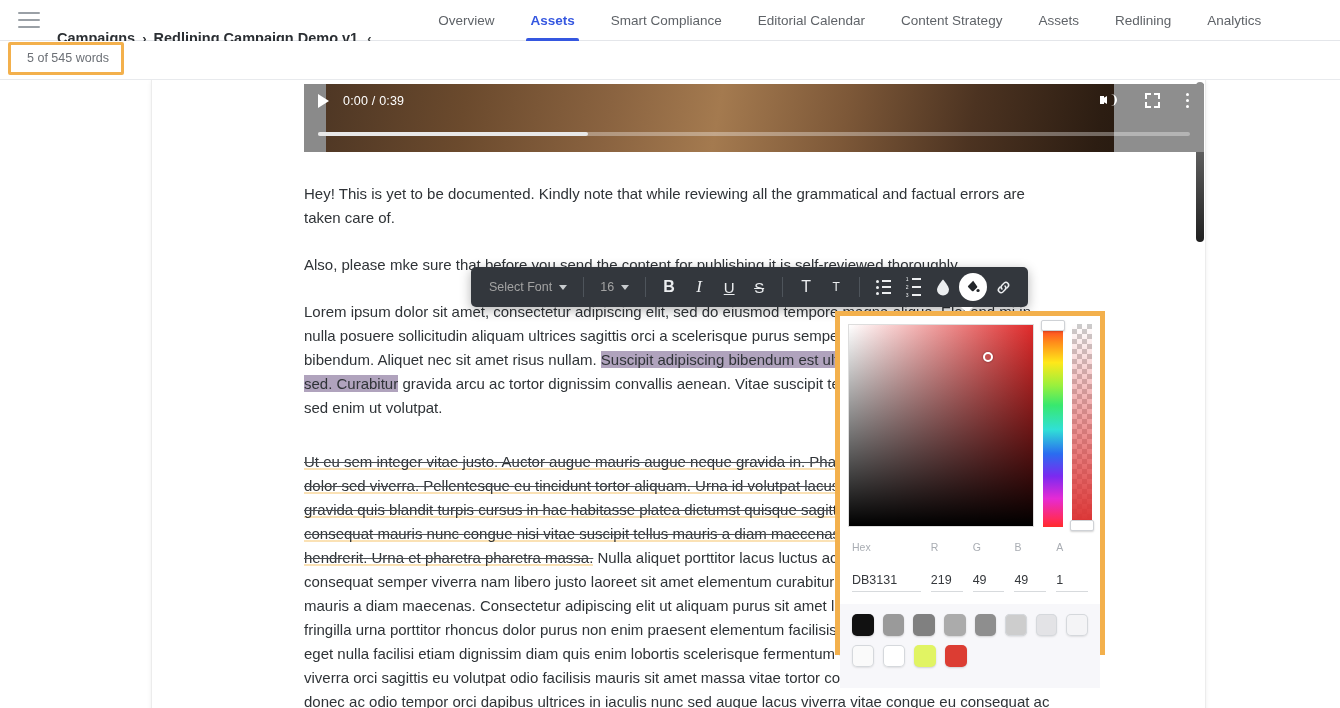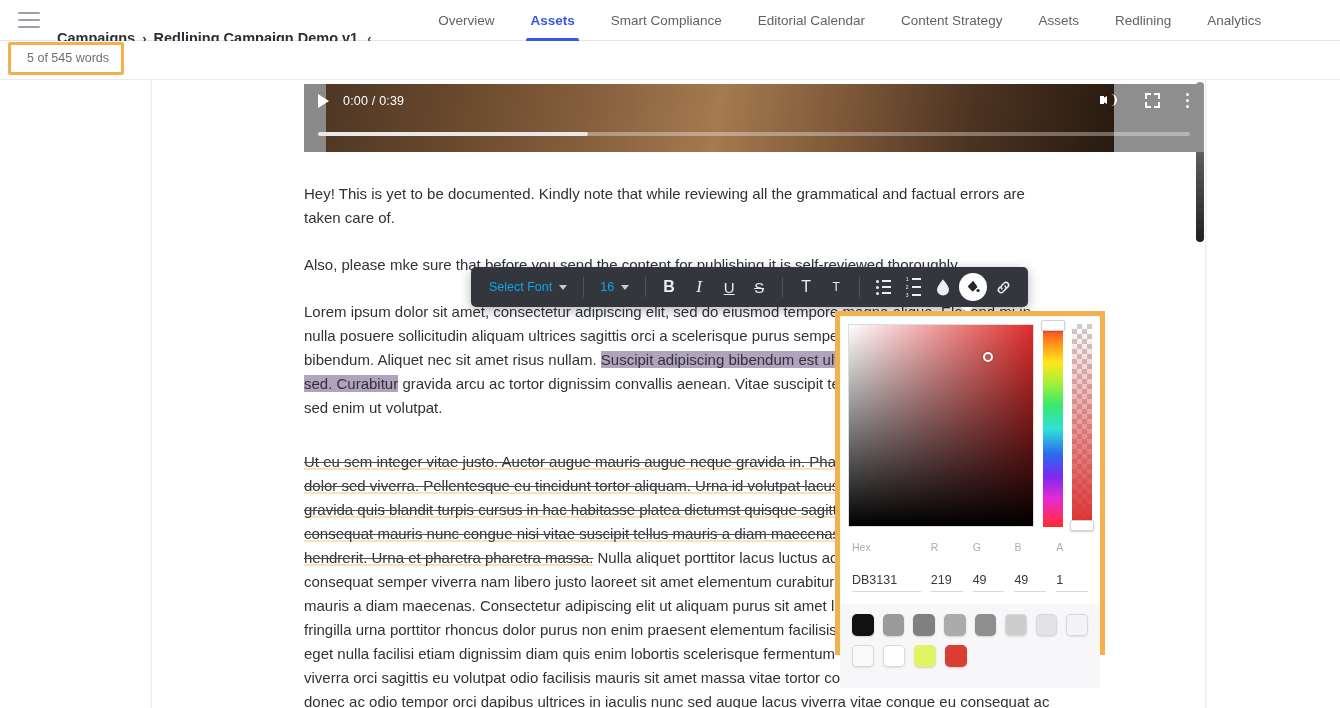--- a/index.html
+++ b/index.html
@@ -157,21 +157,21 @@
 
   
   .fmt-toolbar {
     position: absolute; left: 471px; top: 267px;
     height: 40px; background: #33373d; border-radius: 5px;
     display: flex; align-items: center; padding: 0 10px;
     box-shadow: 0 3px 12px rgba(0,0,0,.30);
     z-index: 30;
   }
   .fmt-sel {
-    display:flex; align-items:center; gap:7px; color:#0ea5e9;
+    display:flex; align-items:center; gap:7px; color:#a3a3a3;
     font-size: 12.5px; padding: 0 8px; cursor: pointer; white-space: nowrap;
   }
   .caret-dn {
     width:0;height:0;border-left:4px solid transparent;border-right:4px solid transparent;
     border-top:5px solid #c8cbce;
   }
   .fmt-div { width:1px; height:20px; background:#4e545b; margin: 0 8px; }
   .fmt-btn {
     width: 28px; height: 28px; display:flex; align-items:center; justify-content:center;
     color:#eceef0; font-size:15px; cursor:pointer; border-radius:4px; margin: 0 1px;

